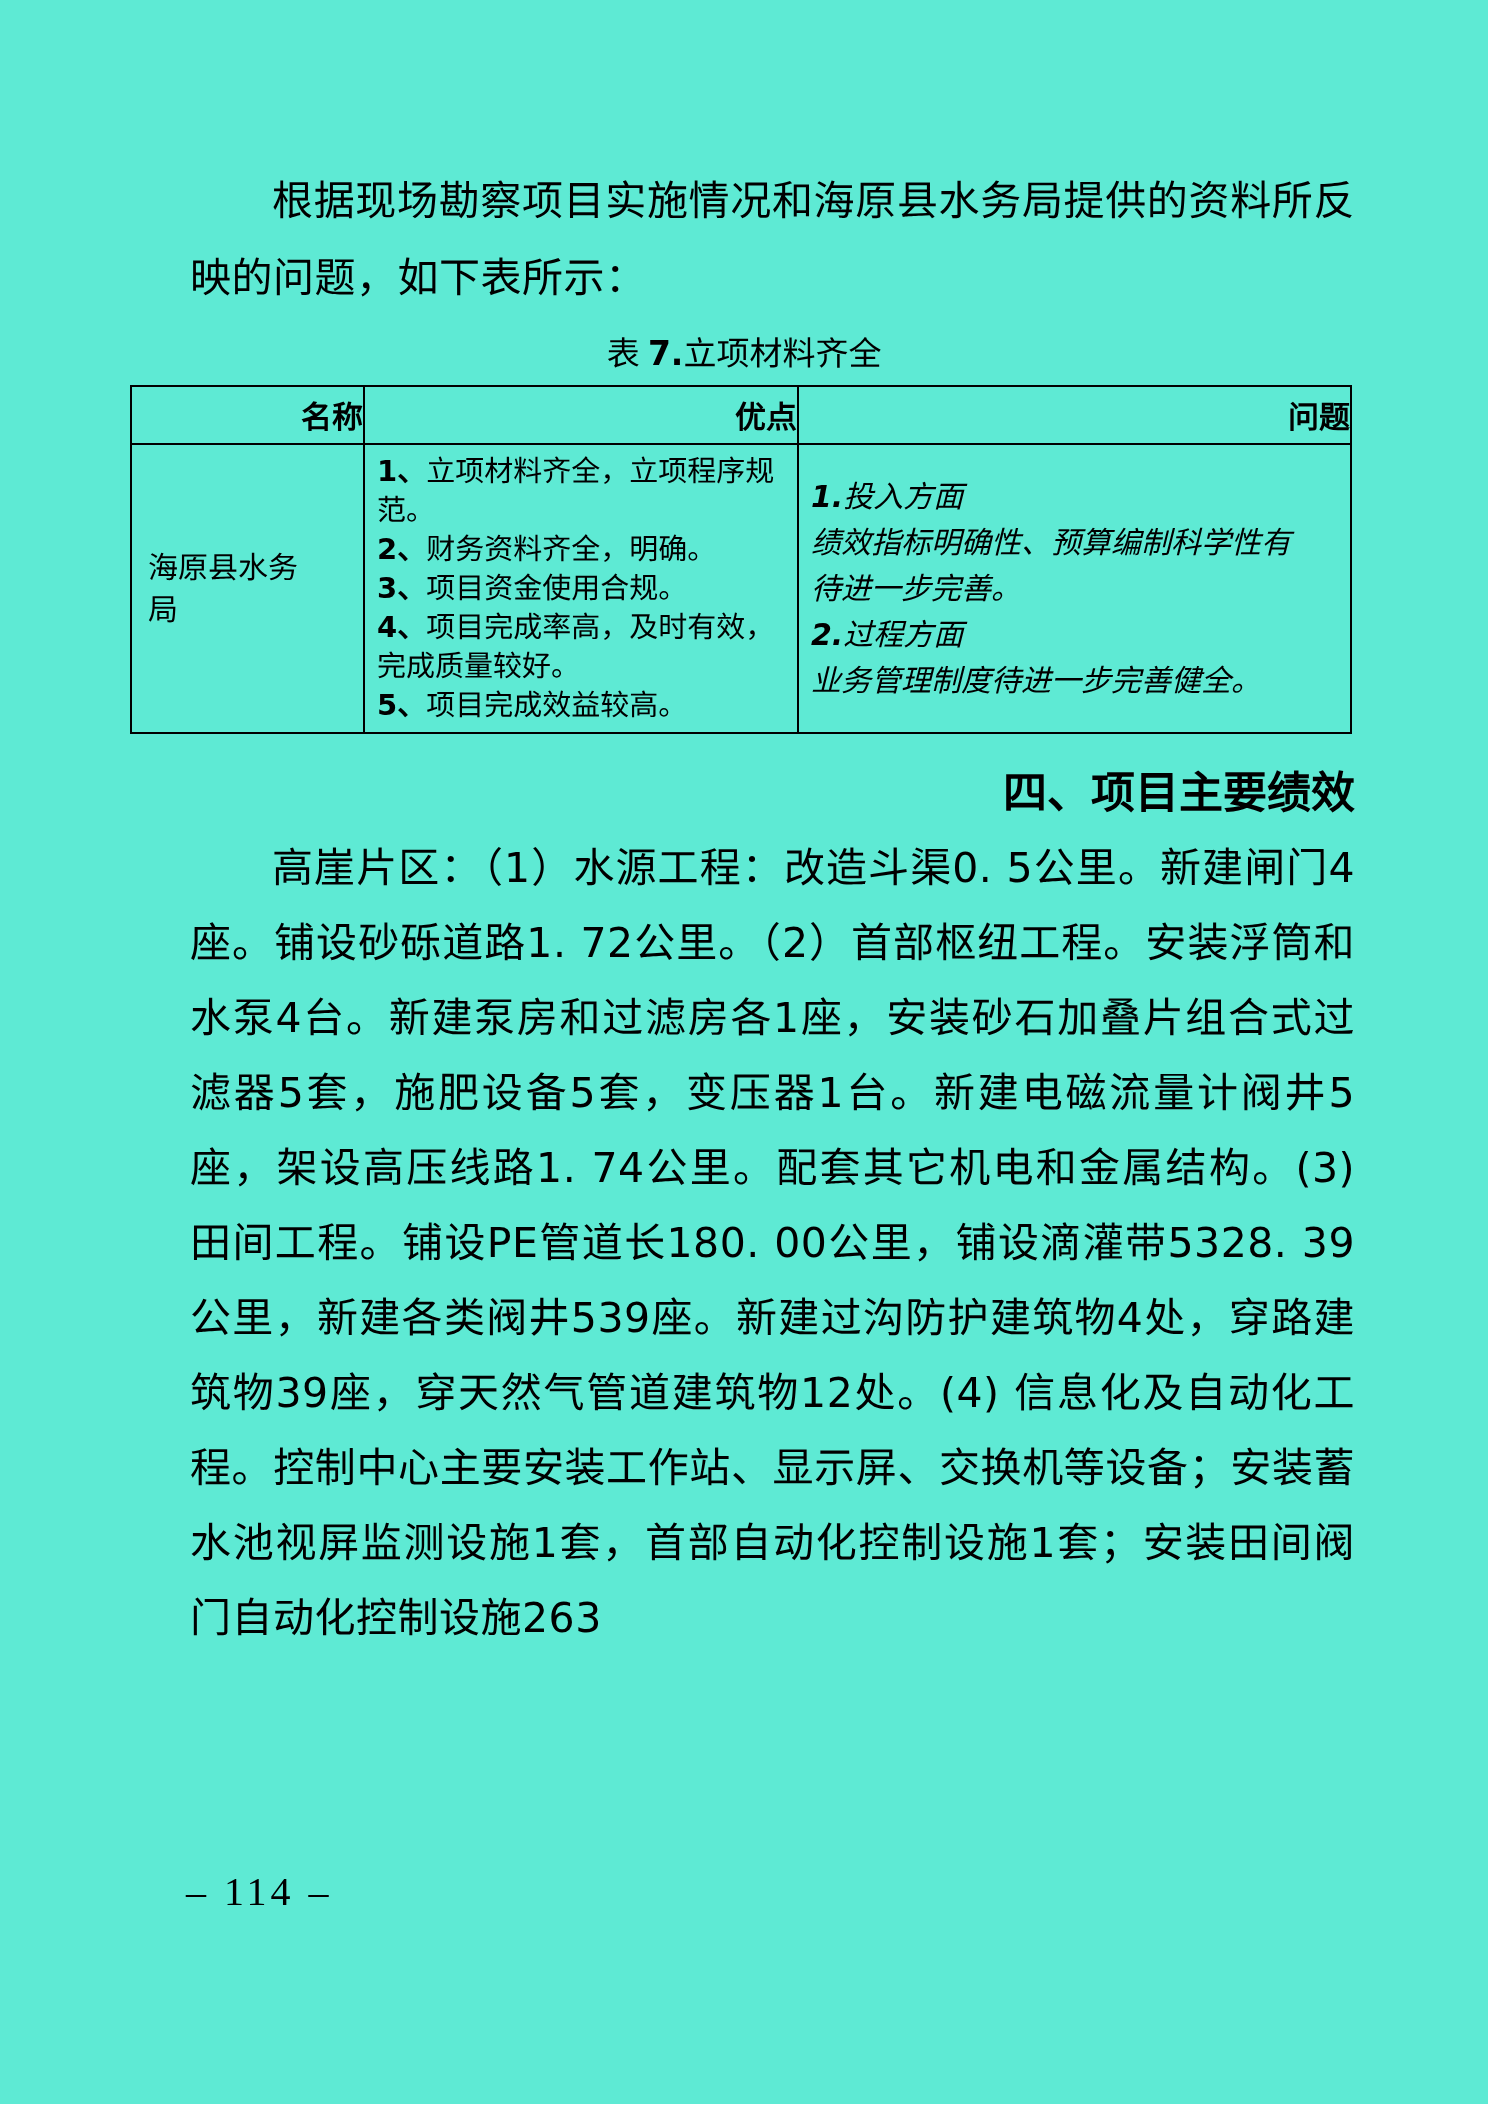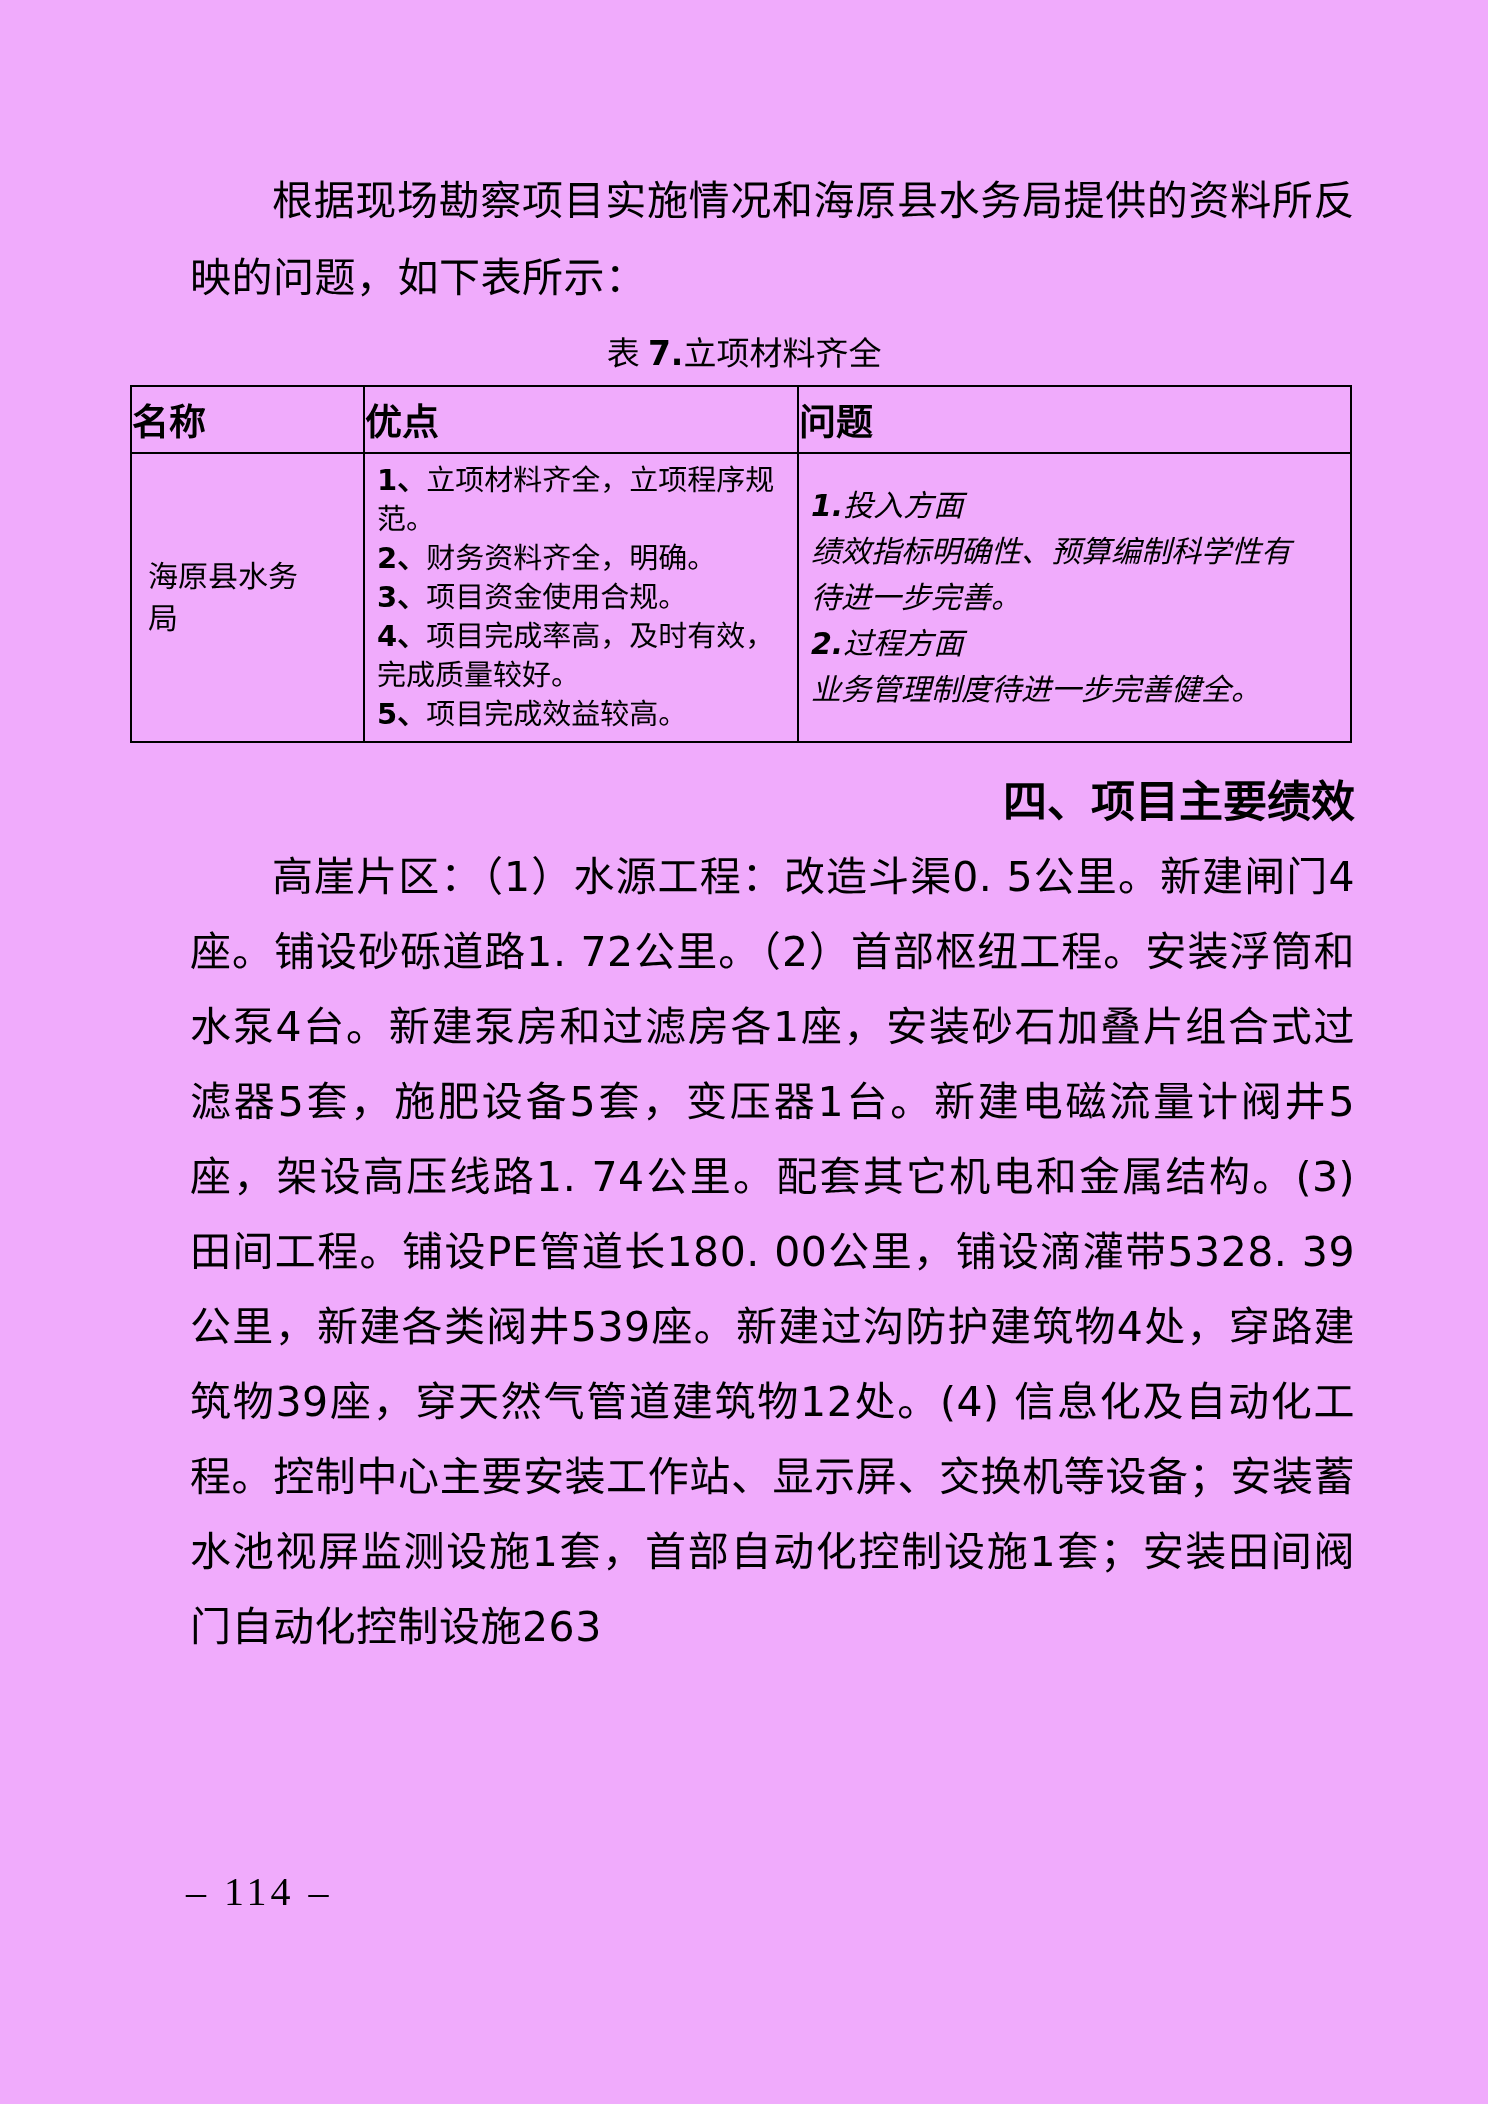--- a/index.html
+++ b/index.html
@@ -1,21 +1,21 @@
 <!DOCTYPE html>
 <html lang="zh-CN"><head>
 <meta charset="utf-8">
 <style>
   html,body{margin:0;padding:0;}
   body{background:#888;}
   .page{
     position:relative;
     width:1488px;height:2104px;
     margin:0 auto;
-    background:#f0abfc;
+    background:#5eead4;
     color:#000;
     overflow:hidden;
   }
   
   .body-text{
     margin:0 133px 0 190px;
     font-family:"DejaVu Sans", serif;
     font-size:41px;
     line-height:75px;
     text-align:justify;
@@ -41,23 +41,23 @@
     width:1220px;
     border-collapse:collapse;
     table-layout:fixed;
   }
   table.eval th, table.eval td{
     border:2px solid #000;
   }
   table.eval th{
     font-family:"DejaVu Sans", sans-serif;
     font-weight:bold;
-    font-size:37px;
+    font-size:31px;
     padding:5px 0 6px 0;
-    text-align:left;
+    text-align:right;
     margin-top:29px;
   }
   td.name-cell{
     font-family:"DejaVu Sans", serif;
     font-size:30px;
     line-height:42px;
     vertical-align:middle;
     padding:0 40px 0 16px;
     text-align:left;
   }

